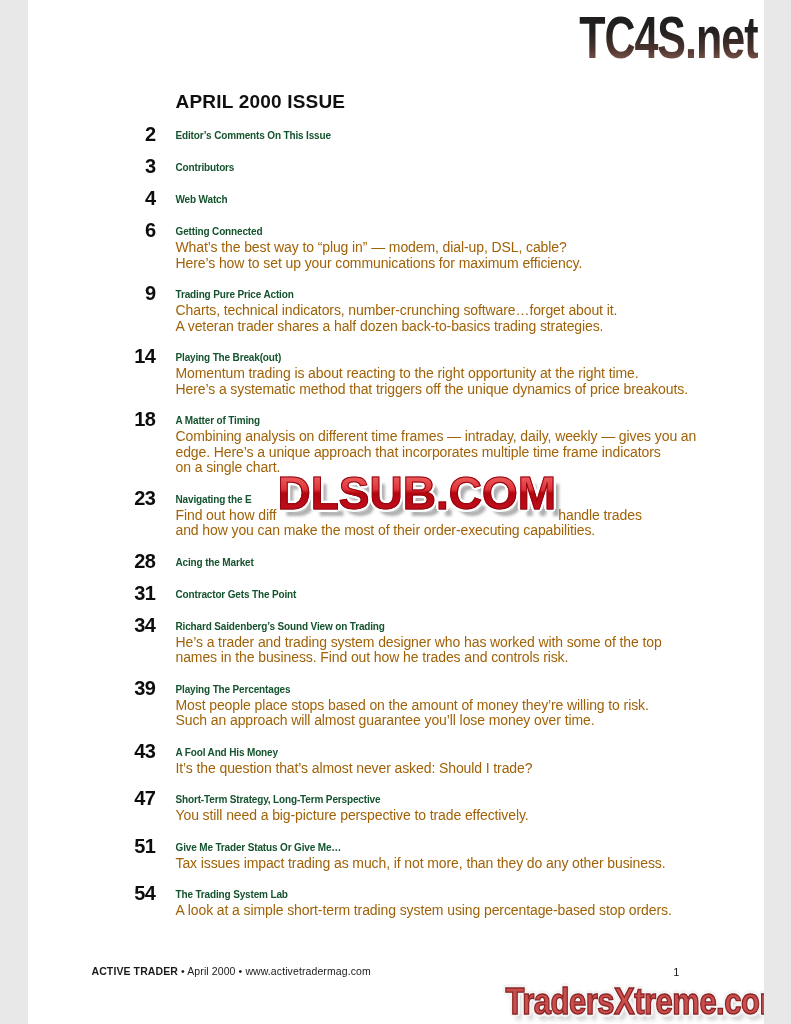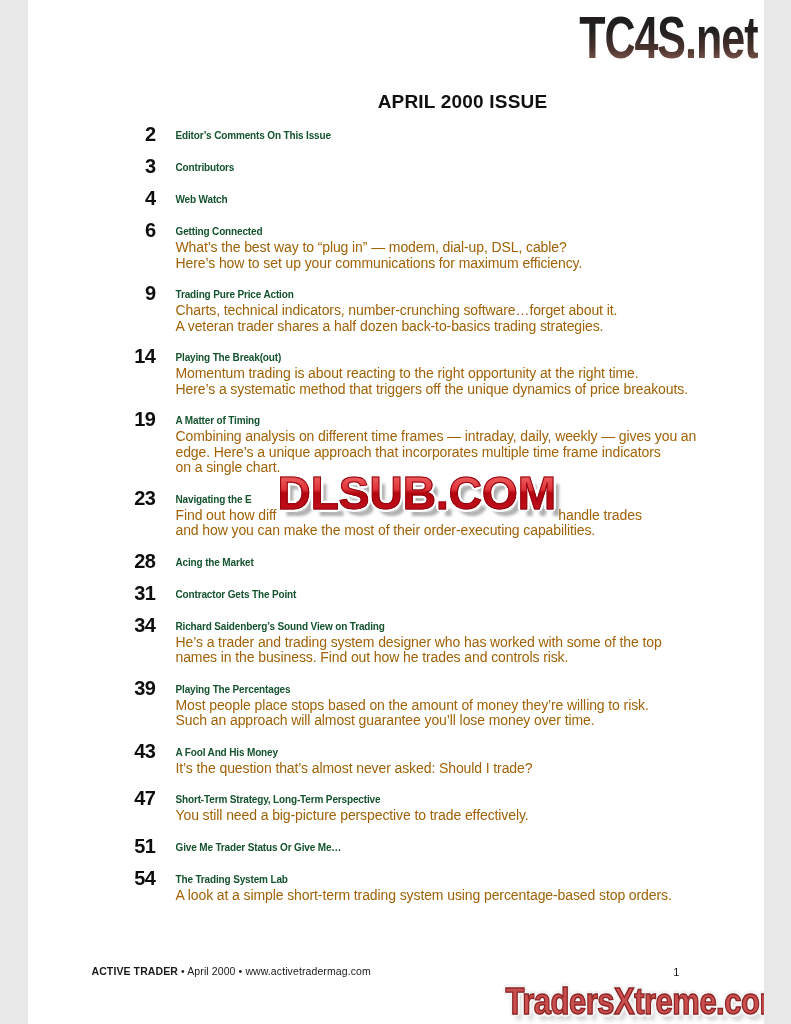--- a/index.html
+++ b/index.html
@@ -13,21 +13,21 @@
     position:absolute;top:8px;right:6px;
     font-size:43px;font-weight:900;letter-spacing:-1px;line-height:1;
     transform:scaleY(1.38);transform-origin:top right;
     background:linear-gradient(180deg,#1b1b1b 0%,#242120 40%,#4a332d 68%,#8d6156 96%);
     -webkit-background-clip:text;background-clip:text;color:transparent;
   }
   
   .content{position:absolute;left:48px;top:91px;right:14px;}
   .issue-title{
     margin:0 0 15px 100px;font-size:19px;font-weight:700;color:#101010;
-    letter-spacing:.2px;line-height:22px;text-align:center;
+    letter-spacing:.2px;line-height:22px;
   }
   .entry{display:grid;grid-template-columns:80px 1fr;column-gap:20px;margin-bottom:16px;}
   .num{
     text-align:right;font-size:20px;font-weight:700;color:#0d0d0d;
     line-height:16px;margin-top:-2px;letter-spacing:-.5px;
   }
   .entry-title{
     font-size:10px;font-weight:700;color:#14532d;line-height:16px;
     letter-spacing:-.15px;white-space:nowrap;
   }
@@ -122,21 +122,21 @@
         </div>
         <div class="entry">
           <div class="num">14</div>
           <div class="entry-body">
             <div class="entry-title">Playing The Break(out)</div>
             <div class="desc">Momentum trading is about reacting to the right opportunity at the right time.</div>
             <div class="desc">Here’s a systematic method that triggers off the unique dynamics of price breakouts.</div>
           </div>
         </div>
         <div class="entry">
-          <div class="num">19</div>
+          <div class="num">18</div>
           <div class="entry-body">
             <div class="entry-title">A Matter of Timing</div>
             <div class="desc">Combining analysis on different time frames — intraday, daily, weekly — gives you an</div>
             <div class="desc">edge.  Here’s a unique approach that incorporates multiple time frame indicators</div>
             <div class="desc">on a single chart.</div>
           </div>
         </div>
         <div class="entry">
           <div class="num">23</div>
           <div class="entry-body">
@@ -184,20 +184,21 @@
           <div class="num">47</div>
           <div class="entry-body">
             <div class="entry-title">Short-Term Strategy, Long-Term Perspective</div>
             <div class="desc">You still need a big-picture perspective to trade effectively.</div>
           </div>
         </div>
         <div class="entry">
           <div class="num">51</div>
           <div class="entry-body">
             <div class="entry-title">Give Me Trader Status Or Give Me…</div>
+            <div class="desc">Tax issues impact trading as much, if not more, than they do any other business.</div>
           </div>
         </div>
         <div class="entry">
           <div class="num">54</div>
           <div class="entry-body">
             <div class="entry-title">The Trading System Lab</div>
             <div class="desc">A look at a simple short-term trading system using percentage-based stop orders.</div>
           </div>
         </div>
       </div>

